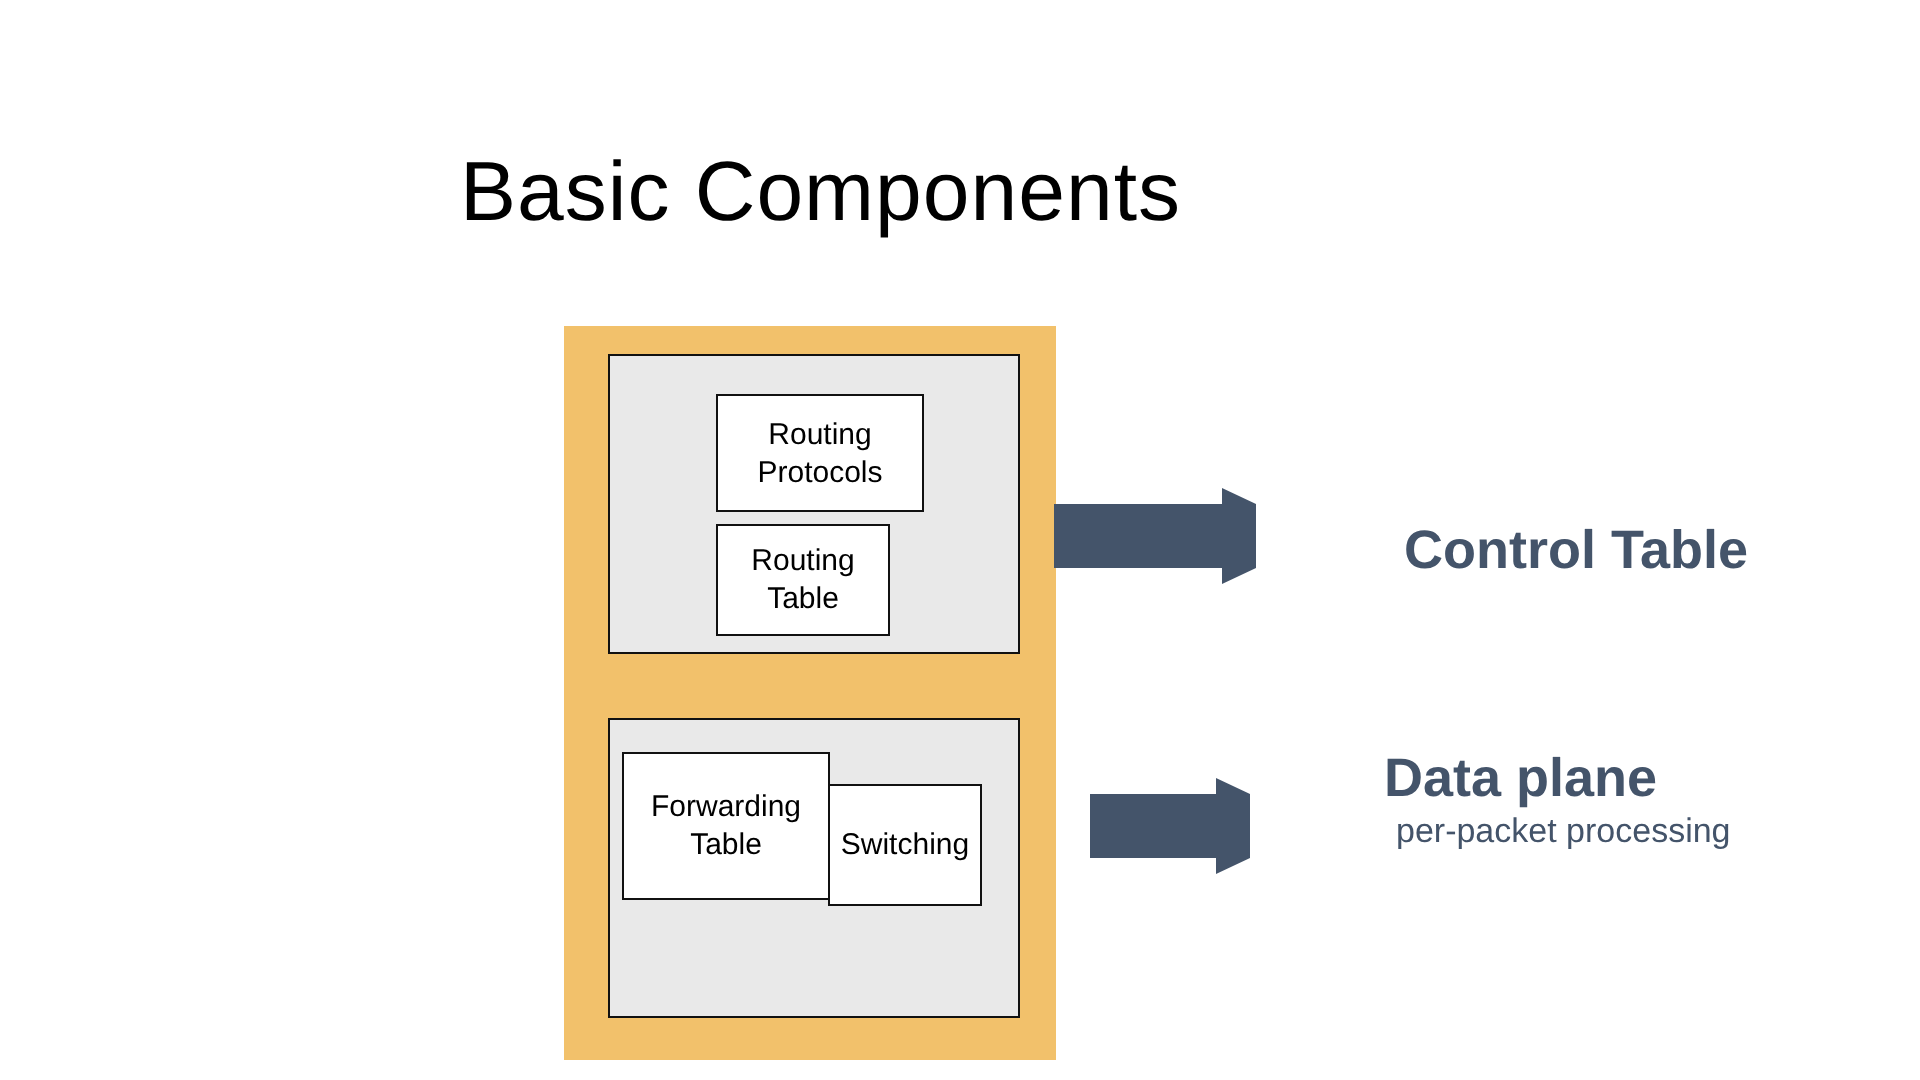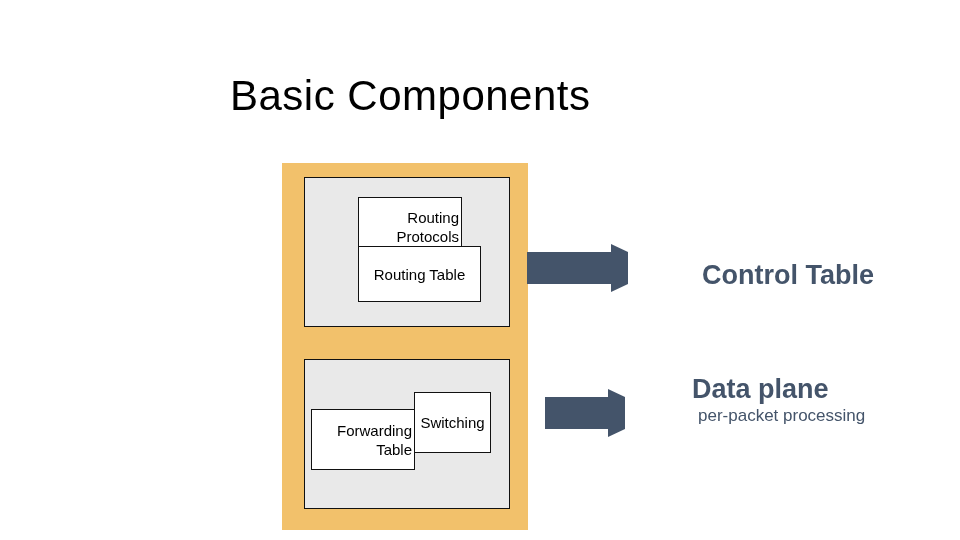--- a/index.html
+++ b/index.html
@@ -45,29 +45,29 @@
   }
   .panel-control { left: 272px; top: 145px; width: 206px; height: 150px; }
   .panel-data    { left: 272px; top: 327px; width: 206px; height: 150px; }
   .inner-box {
     position: absolute;
     background: var(--inner-box);
     border: 1px solid var(--border-dark);
     display: flex;
     align-items: center;
     justify-content: center;
-    text-align: right;
+    text-align: center;
     font-size: 15px;
     line-height: 19px;
     color: #000000;
     padding: 2px;
   }
   .box-routing-protocols { left: 326px; top: 165px; width: 104px; height: 59px; }
-  .box-routing-table     { left: 326px; top: 214px; width: 123px; height: 56px; }
-  .box-forwarding-table  { left: 279px; top: 377px; width: 104px; height: 61px; }
+  .box-routing-table     { left: 326px; top: 230px; width: 87px; height: 56px; }
+  .box-forwarding-table  { left: 279px; top: 344px; width: 104px; height: 74px; }
   .box-switching         { left: 382px; top: 360px; width: 77px;  height: 61px; }
   .arrow {
     position: absolute;
     display: flex;
     align-items: center;
     height: 16px;
   }
   .arrow-line {
     flex: 1;
     height: 5px;

